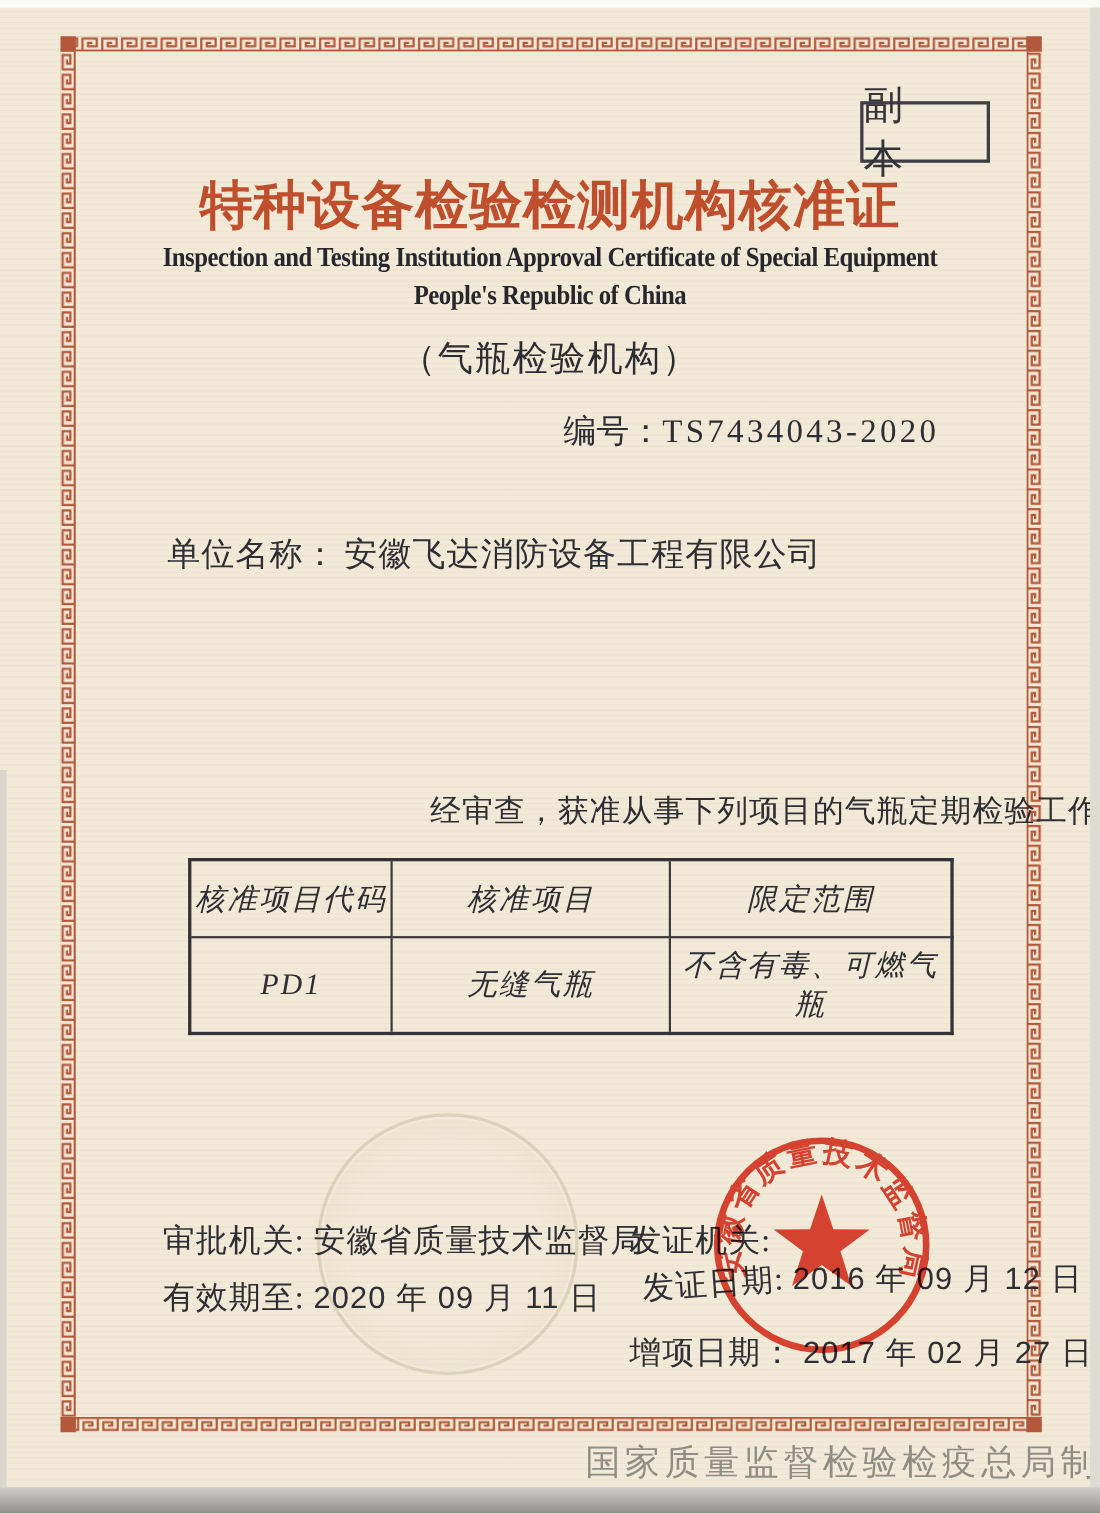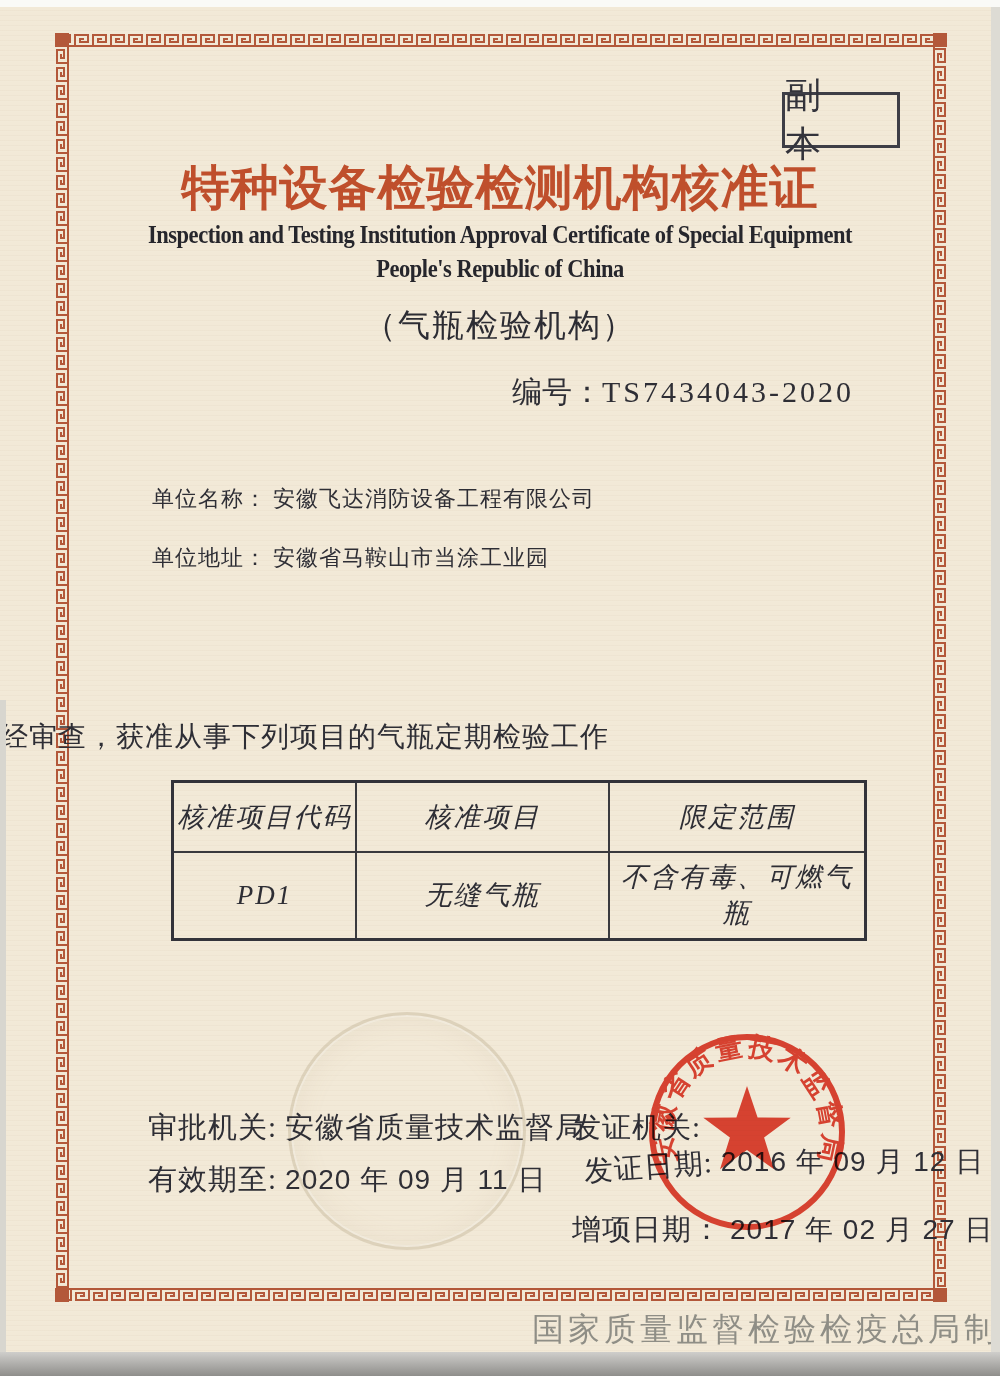--- a/index.html
+++ b/index.html
@@ -39,26 +39,26 @@
     font-weight:bold;color:#26262c;font-size:25px;letter-spacing:-0.5px;
     transform:scaleX(0.9);transform-origin:50% 50%;}
   .title-en.l1{top:221px;}
   .title-en.l2{top:255px;}
   .subtitle{position:absolute;left:0;top:304px;width:1000px;text-align:center;
     font-size:32px;color:#2c2c33;letter-spacing:2px;font-weight:500;}
 
   .cert-no{position:absolute;top:372px;right:146px;font-size:30px;color:#2e2e35;}
   .cert-no .val{font-family:"Liberation Serif", serif;letter-spacing:3px;}
 
-  .org-row{position:absolute;left:152px;font-size:22px;color:#2e2e35;letter-spacing:1px;}
+  .org-row{position:absolute;left:152px;font-size:30px;color:#2e2e35;letter-spacing:1px;}
   .org-row .val{margin-left:6px;}
   .org-name{top:484px;}
   .org-addr{top:543px;}
 
-  .statement{position:absolute;left:0;top:718px;width:1000px;text-align:left;
+  .statement{position:absolute;left:0;top:718px;width:1000px;text-align:right;
     font-size:28px;color:#2e2e35;letter-spacing:1px;}
 
   table.approval{
     position:absolute;left:171px;top:780px;width:686px;height:146px;
     border-collapse:collapse;table-layout:fixed;
   }
   table.approval th, table.approval td{
     border:2px solid #3a3a3e;text-align:center;vertical-align:middle;
     font-size:27px;font-weight:normal;color:#2e2e35;letter-spacing:2px;padding:0;font-style:italic;
   }
@@ -136,23 +136,20 @@
   <div class="title-en l1">Inspection and Testing Institution Approval Certificate of Special Equipment</div>
   <div class="title-en l2">People's Republic of China</div>
   <div class="subtitle">（气瓶检验机构）</div>
 
   <div class="cert-no">
     <span>编号：</span><span class="val">TS7434043-2020</span>
   </div>
 
   <div class="org-row org-name">
     <span>单位名称：</span><span class="val">安徽飞达消防设备工程有限公司</span>
-  </div>
-  <div class="org-row org-addr">
-    <span>单位地址：</span><span class="val">安徽省马鞍山市当涂工业园</span>
   </div>
 
   <div class="statement">经审查，获准从事下列项目的气瓶定期检验工作</div>
 
   <table class="approval">
     <tbody>
         <tr class="hdr">
       <th class="cw1">核准项目代码</th>
       <th class="cw2">核准项目</th>
       <th class="cw3">限定范围</th>

